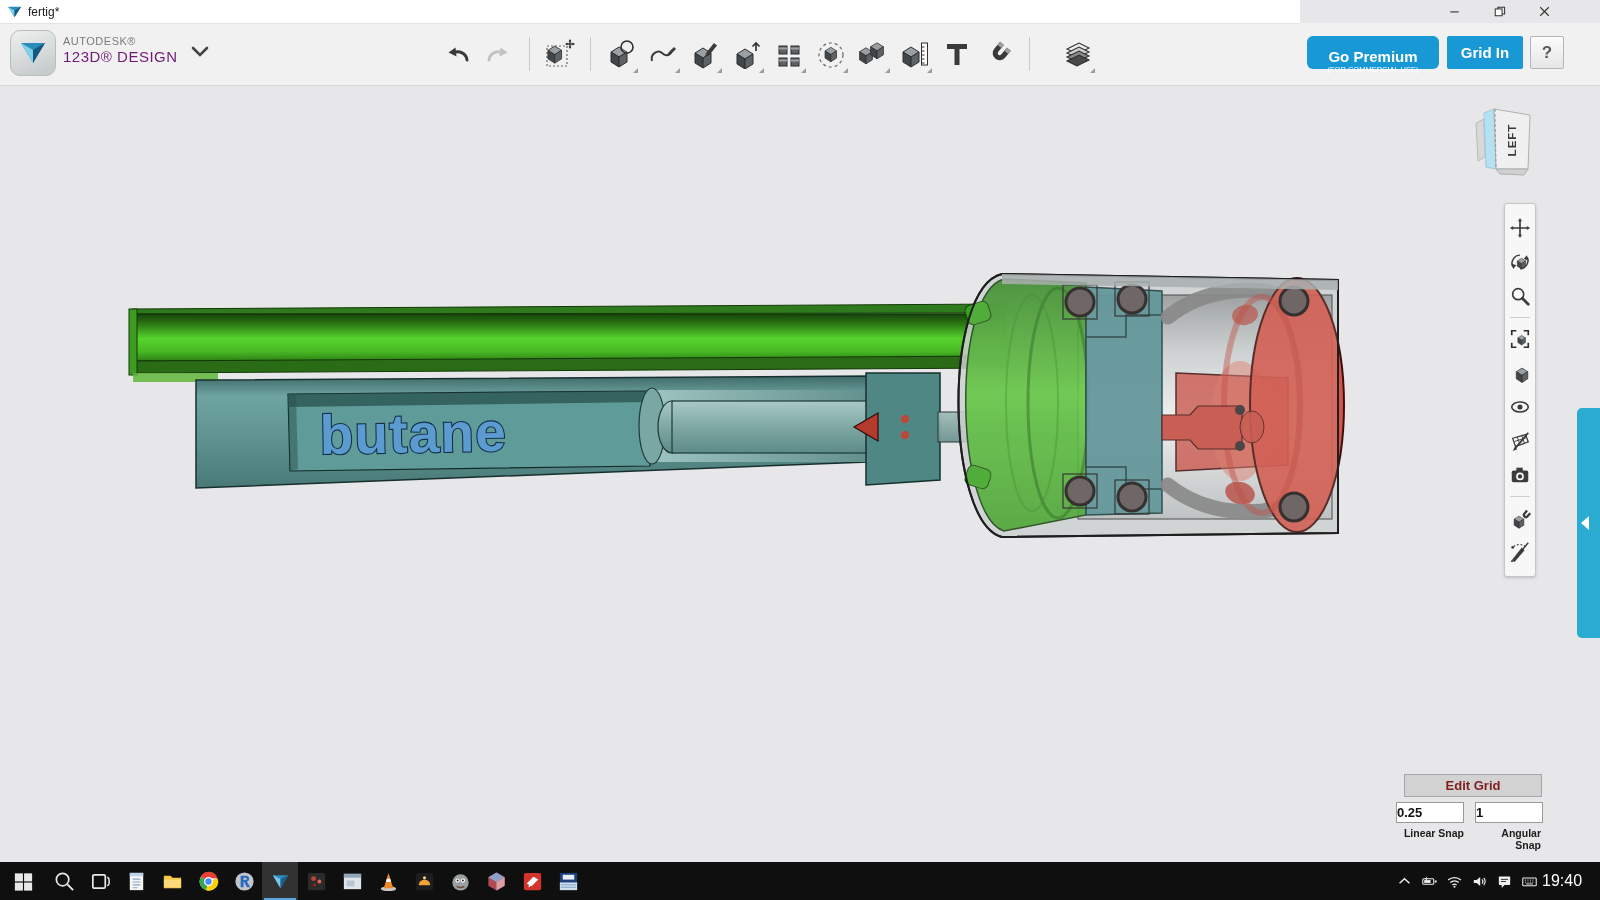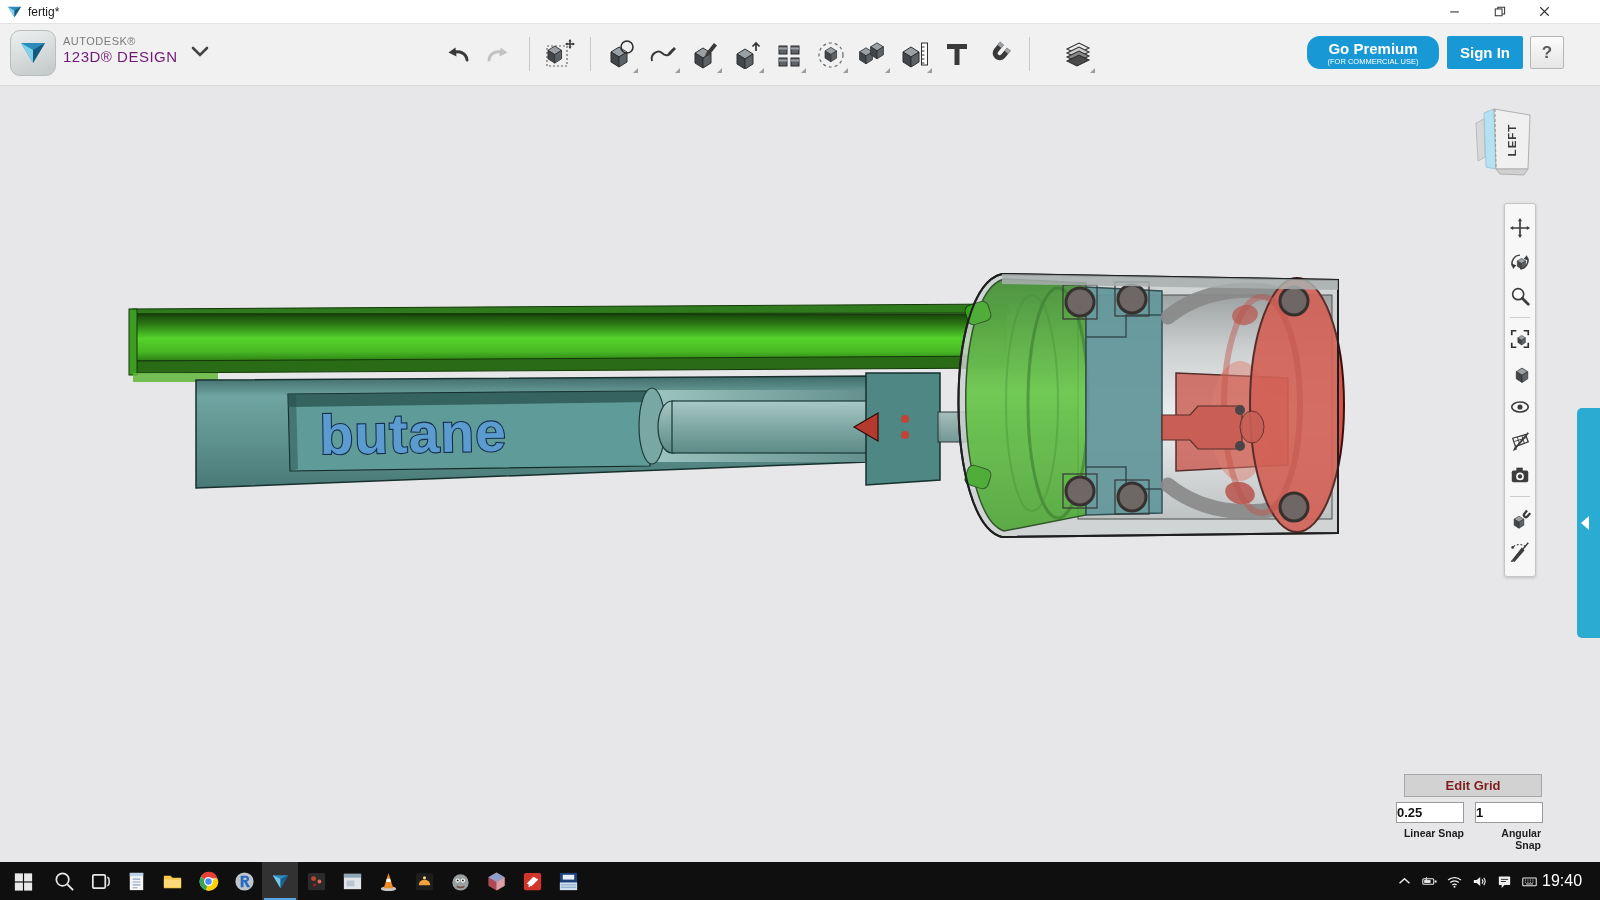--- a/index.html
+++ b/index.html
@@ -1,20 +1,20 @@
 <!DOCTYPE html>
 <html><head>
 <meta charset="utf-8">
 <style>
   html,body{margin:0;padding:0}
   body{width:1600px;height:900px;overflow:hidden;position:relative;
        font-family:"Liberation Sans",sans-serif;background:#e7e7e9;-webkit-font-smoothing:antialiased}
 
   
-  .titlebar{position:absolute;top:0;left:0;width:1600px;height:23px;background:#fff;
+  .titlebar{position:absolute;top:0;left:0;width:1300px;height:23px;background:#fff;
             border-bottom:1px solid #e4e4e4;display:flex;align-items:center;z-index:30}
   .titlebar .tlogo{width:15px;height:14px;margin:0 6px 0 7px}
   .titlebar .ttitle{font-size:12px;color:#1a1a1a}
   .win-controls{position:absolute;left:1432px;top:0;display:flex}
   .win-btn{width:45px;height:22px;display:flex;align-items:center;justify-content:center;cursor:pointer}
   .win-btn svg{width:17px;height:17px}
 
   
   .app-header{position:absolute;top:23px;left:0;width:1600px;height:62px;background:#f1f1f2;
               border-bottom:1px solid #d8d8d8;z-index:25}
@@ -30,21 +30,21 @@
 
   #main-toolbar{position:absolute;left:436px;top:8px;height:46px;display:flex;align-items:center}
   .tool{width:42px;height:42px;display:flex;align-items:center;justify-content:center;position:relative;cursor:pointer}
   .tool svg{width:30px;height:30px}
   .tool .dd{position:absolute;right:4px;bottom:2px;width:0;height:0;
             border-left:5px solid transparent;border-bottom:5px solid #9d9d9d}
   .tb-sep{width:1px;height:34px;background:#c9c9c9;margin:0 9px}
   .tool.gapped{margin-left:18px}
 
   .btn-premium{position:absolute;left:1307px;top:13px;width:132px;height:33px;background:#1899d5;
-               border-radius:13px;color:#fff;text-align:center;cursor:pointer;padding-top:4px;box-sizing:border-box}
+               border-radius:6px;color:#fff;text-align:center;cursor:pointer;padding-top:12px;box-sizing:border-box}
   .btn-premium .l1{font-size:15px;font-weight:bold;line-height:17px}
   .btn-premium .l2{font-size:7.5px;line-height:9px}
   .btn-signin{position:absolute;left:1447px;top:13px;width:76px;height:33px;background:#1899d5;border-radius:2px;
               color:#fff;font-size:15px;font-weight:bold;display:flex;align-items:center;justify-content:center;cursor:pointer}
   .btn-help{position:absolute;left:1530px;top:13px;width:34px;height:33px;border:1px solid #b5b5b5;border-radius:2px;
             background:linear-gradient(#fcfcfc,#e5e5e5);color:#5a5a5a;font-size:17px;font-weight:bold;
             display:flex;align-items:center;justify-content:center;cursor:pointer;box-sizing:border-box}
 
   
   .canvas{position:absolute;top:85px;left:0;width:1600px;height:775px;background:#e7e7e9;overflow:hidden}
@@ -286,21 +286,21 @@
           </g>
         </svg>
         <i class="dd"></i>
       </div>
     </div>
 
   <div class="btn-premium">
     <div class="l1">Go Premium</div>
     <div class="l2">(FOR COMMERCIAL USE)</div>
   </div>
-  <div class="btn-signin">Sign In</div>
+  <div class="btn-signin">Grid In</div>
   <div class="btn-help">?</div>
 </div>
 
 <div class="canvas">
 
   <svg class="model-svg" width="1600" height="775" viewBox="0 0 1600 775">
     <defs>
       <linearGradient id="gTube" x1="0" y1="0" x2="0" y2="1">
         <stop offset="0" stop-color="#16430b"></stop>
           <stop offset=".22" stop-color="#2c7a14"></stop>

